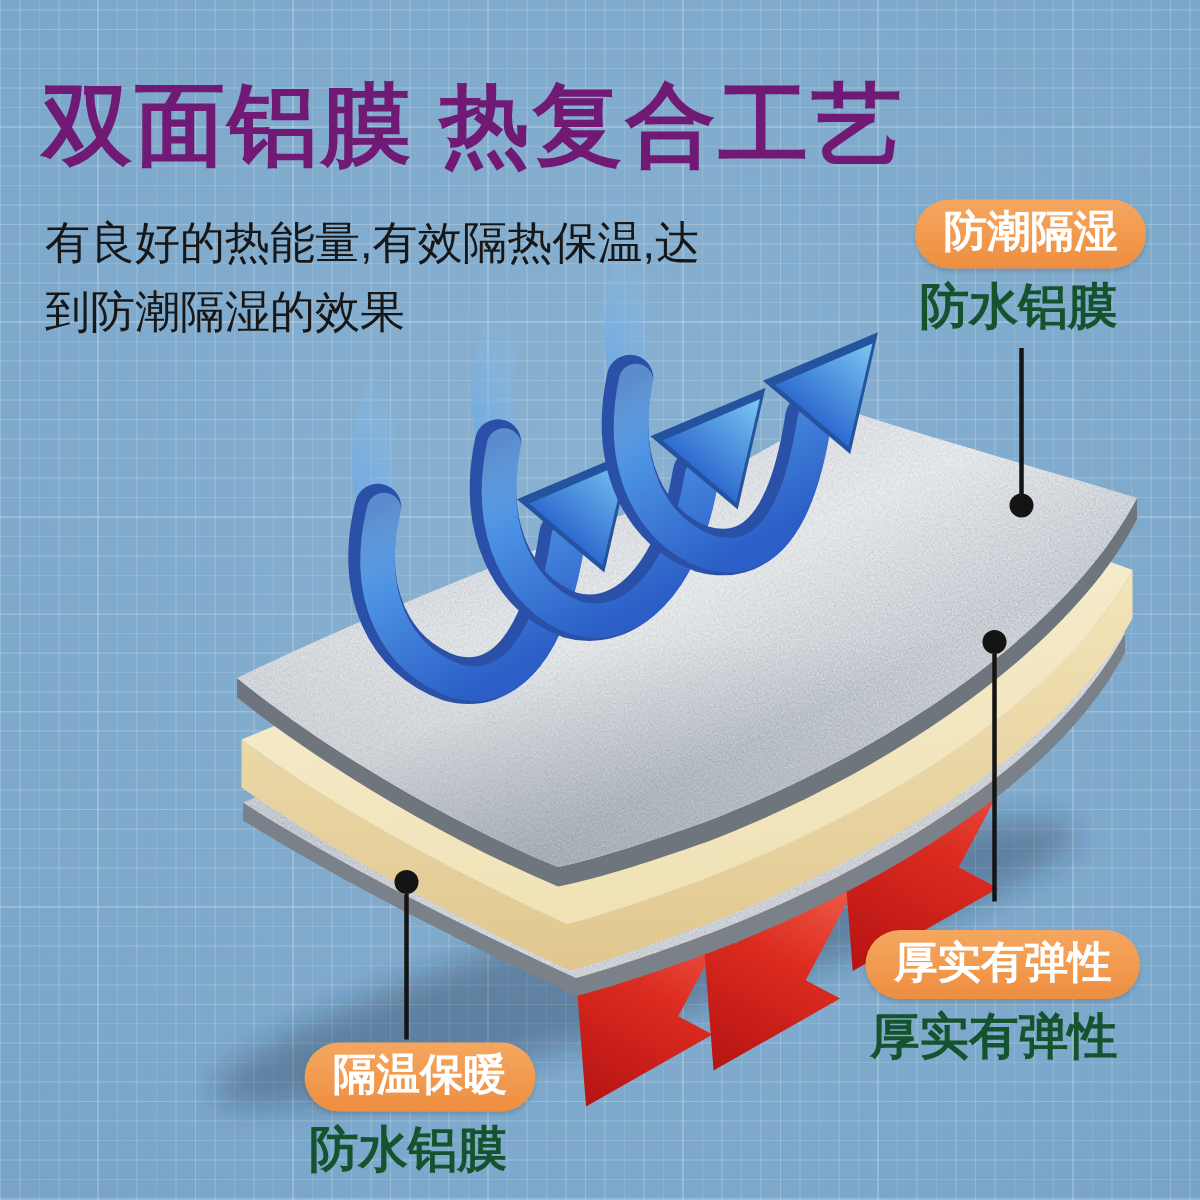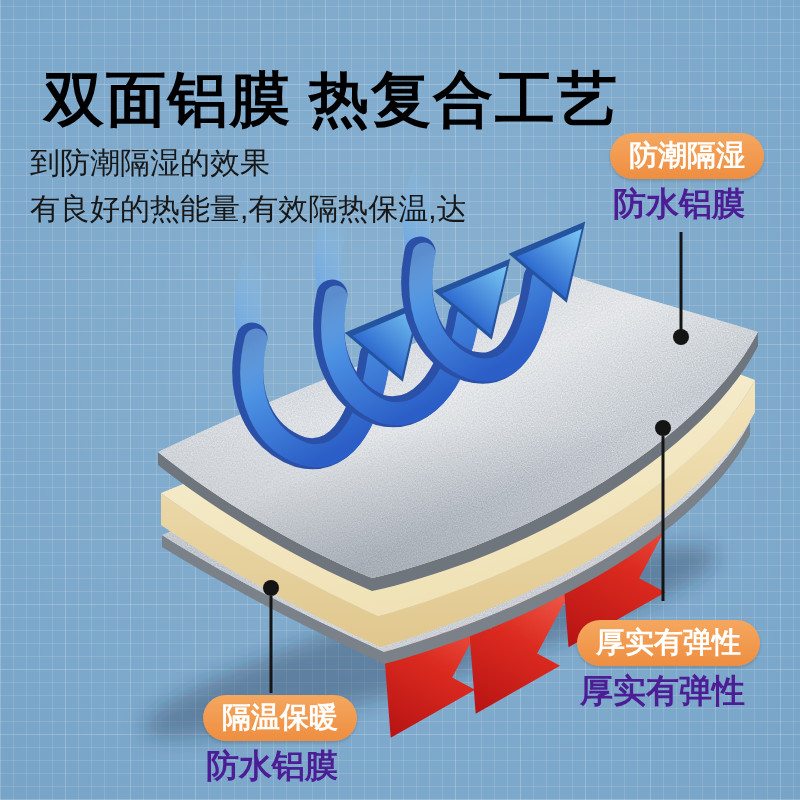--- a/index.html
+++ b/index.html
@@ -11,40 +11,40 @@
     position:absolute;inset:0;
     background:
       radial-gradient(130% 130% at 50% 42%, rgba(255,255,255,0.10) 0%, rgba(255,255,255,0) 45%, rgba(42,82,120,0.22) 100%),
       repeating-linear-gradient(0deg, rgba(255,255,255,0.10) 0 1px, rgba(255,255,255,0) 1px 65px),
       repeating-linear-gradient(90deg, rgba(255,255,255,0.10) 0 1px, rgba(255,255,255,0) 1px 65px),
       repeating-linear-gradient(0deg, rgba(255,255,255,0.12) 0 1px, rgba(255,255,255,0) 1px 13px),
       repeating-linear-gradient(90deg, rgba(255,255,255,0.12) 0 1px, rgba(255,255,255,0) 1px 13px);
   }
   .art{position:absolute;left:0;top:0;}
   .title{
-    position:absolute;left:28px;top:44px;margin:16px;white-space:nowrap;
+    position:absolute;left:28px;top:44px;margin:0;white-space:nowrap;
     font-family:"Liberation Serif",serif;font-weight:900;font-size:60px;
-    color:#000000;letter-spacing:2px;
+    color:#701a75;letter-spacing:2px;
   }
   .desc{
     position:absolute;left:30px;top:140px;margin:0;
     font-size:30px;line-height:46px;color:#171717;font-weight:500;
   }
   .desc span{display:block;white-space:nowrap;}
   .callout{position:absolute;display:flex;flex-direction:column;align-items:flex-start;}
   .pill{
     display:inline-block;white-space:nowrap;
     background:linear-gradient(180deg,#F5A75F 0%,#EE8E41 100%);
     color:#fff;font-size:29px;font-weight:700;line-height:1;
     padding:8px 19px 9px;border-radius:26px;
     box-shadow:0 2px 3px rgba(60,40,10,0.18);
   }
   .sub{
     margin-top:5px;margin-left:3px;white-space:nowrap;
-    font-size:33px;font-weight:700;color:#4c1d95;line-height:1.2;
+    font-size:33px;font-weight:700;color:#14532d;line-height:1.2;
   }
   .co-top-right{left:610px;top:133px;}
   .co-bottom-right{left:577px;top:603px;margin-top:17px;}
   .co-bottom-left{left:203px;top:695px;}
 </style>
 </head>
 <body>
 
 <div class="stage">
   <div class="grid-bg"></div>
@@ -175,22 +175,22 @@
       <line x1="663" y1="436" x2="663" y2="601"></line>
       <circle cx="663" cy="428" r="8" fill="#141414" stroke="none"></circle>
       <line x1="271" y1="596" x2="271" y2="693"></line>
       <circle cx="271" cy="588" r="8" fill="#141414" stroke="none"></circle>
     </g>
   </svg>
 
   <h1 class="title">双面铝膜  热复合工艺</h1>
 
   <p class="desc">
+    <span>有良好的热能量,有效隔热保温,达</span>
     <span>到防潮隔湿的效果</span>
-    <span>有良好的热能量,有效隔热保温,达</span>
   </p>
 
   <div class="callout co-top-right">
     <div class="pill">防潮隔湿</div>
     <div class="sub">防水铝膜</div>
   </div>
 
   <div class="callout co-bottom-right">
     <div class="pill">厚实有弹性</div>
     <div class="sub">厚实有弹性</div>

